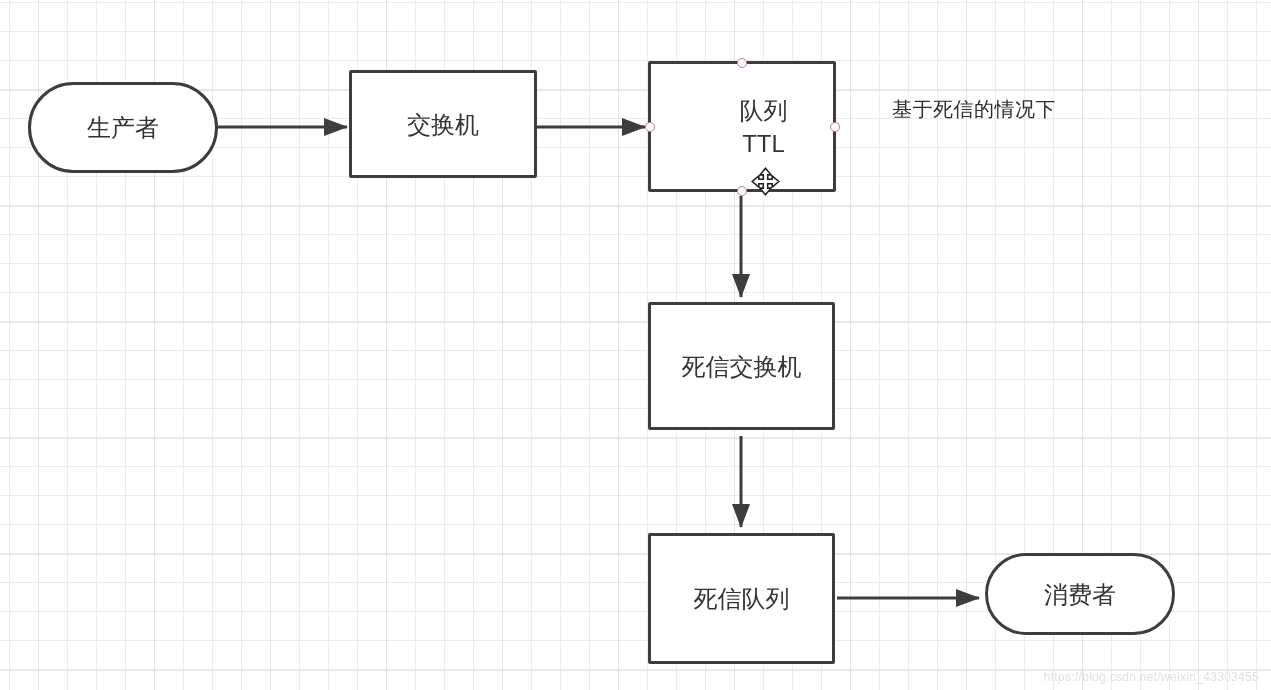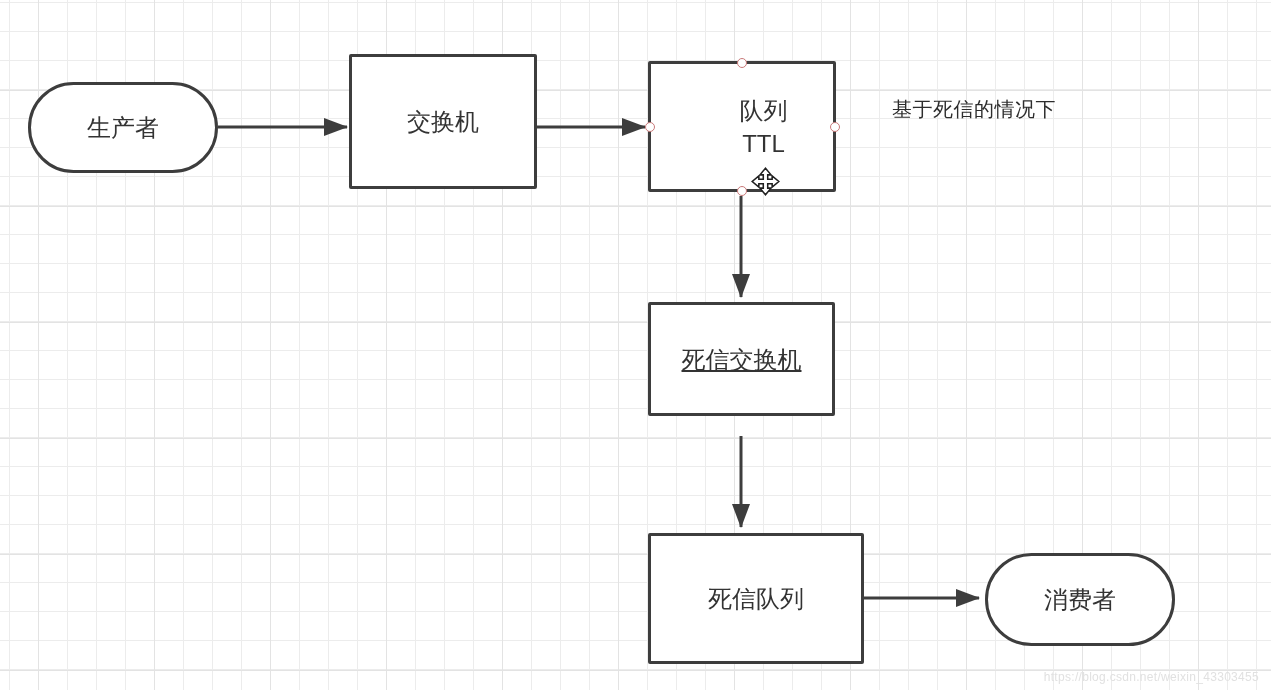--- a/index.html
+++ b/index.html
@@ -33,25 +33,25 @@
     display:flex;align-items:center;justify-content:center;
     text-align:center;
     color:var(--text,#333333);
     font-size:24px;
     line-height:33px;
     cursor:default;
   }
   .node.rect{border-radius:2px;}
   .node.stadium{border-radius:48px;}
   #node-producer{left:28px;top:82px;width:190px;height:91px;}
-  #node-exchange{left:349px;top:54px;width:188px;height:135px;}
+  #node-exchange{left:349px;top:70px;width:188px;height:108px;}
   #node-queue-ttl{left:648px;top:61px;width:188px;height:131px;padding-left:43px;}
-  #node-dead-letter-exchange{left:648px;top:302px;width:187px;height:114px;text-decoration:underline;}
-  #node-dead-letter-queue{left:648px;top:533px;width:216px;height:131px;}
-  #node-consumer{left:985px;top:553px;width:190px;height:93px;}
+  #node-dead-letter-exchange{left:648px;top:302px;width:187px;height:128px;}
+  #node-dead-letter-queue{left:648px;top:533px;width:187px;height:131px;}
+  #node-consumer{left:985px;top:553px;width:190px;height:82px;}
   .handle{
     position:absolute;
     width:10px;height:10px;
     background:var(--handle-fill,#ffffff);
     border:1.5px solid var(--handle-border,#c97979);
     border-radius:50%;
     box-sizing:border-box;
   }
   .handle.top{left:50%;top:-1.5px;transform:translate(-50%,-50%);}
   .handle.bottom{left:50%;bottom:-1.5px;transform:translate(-50%,50%);}

